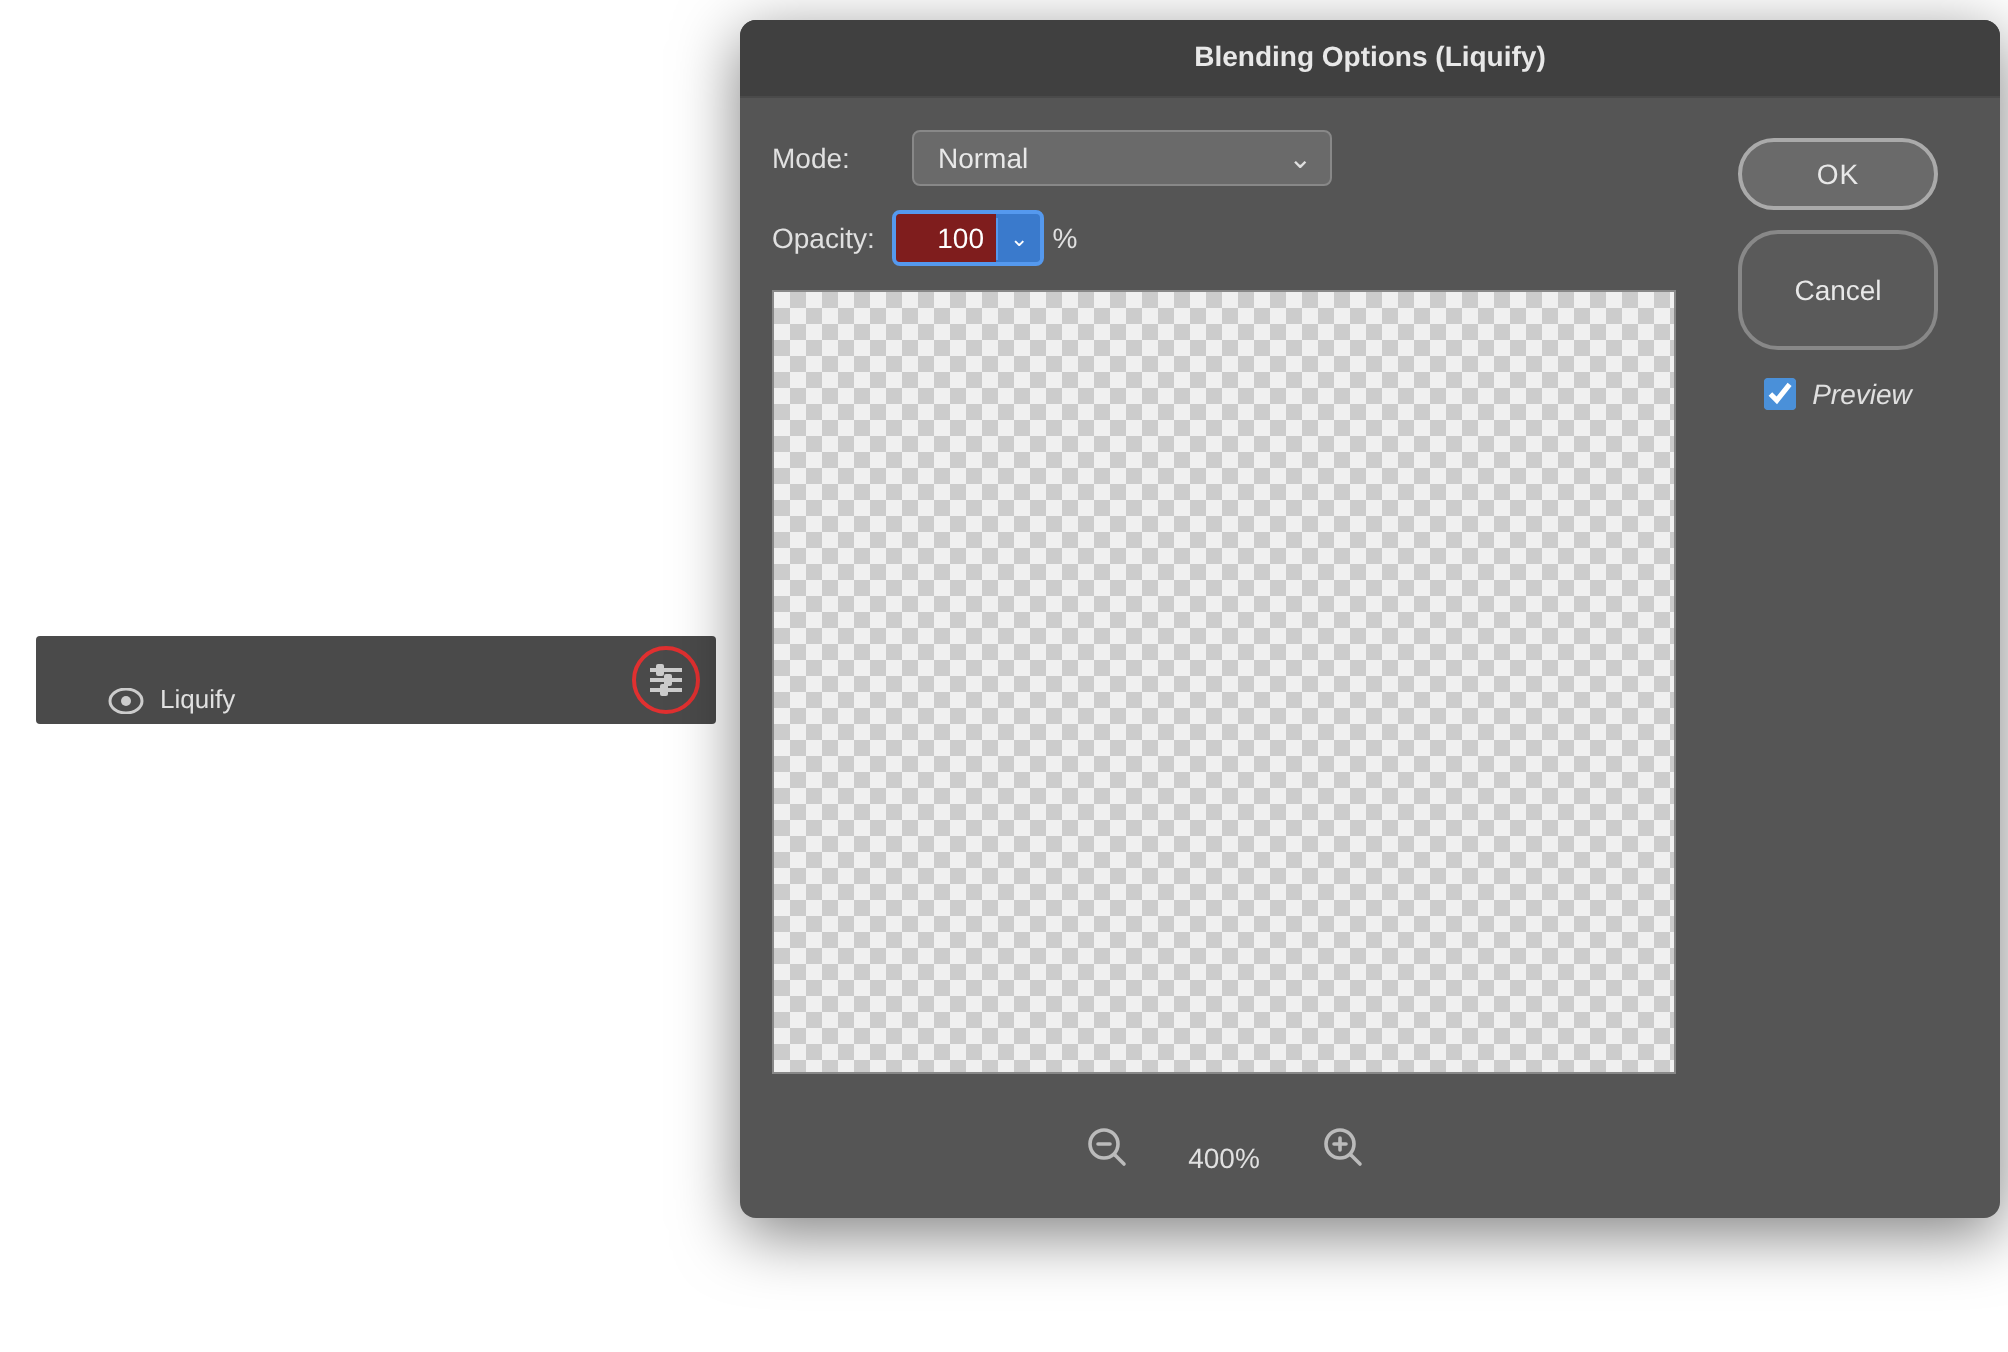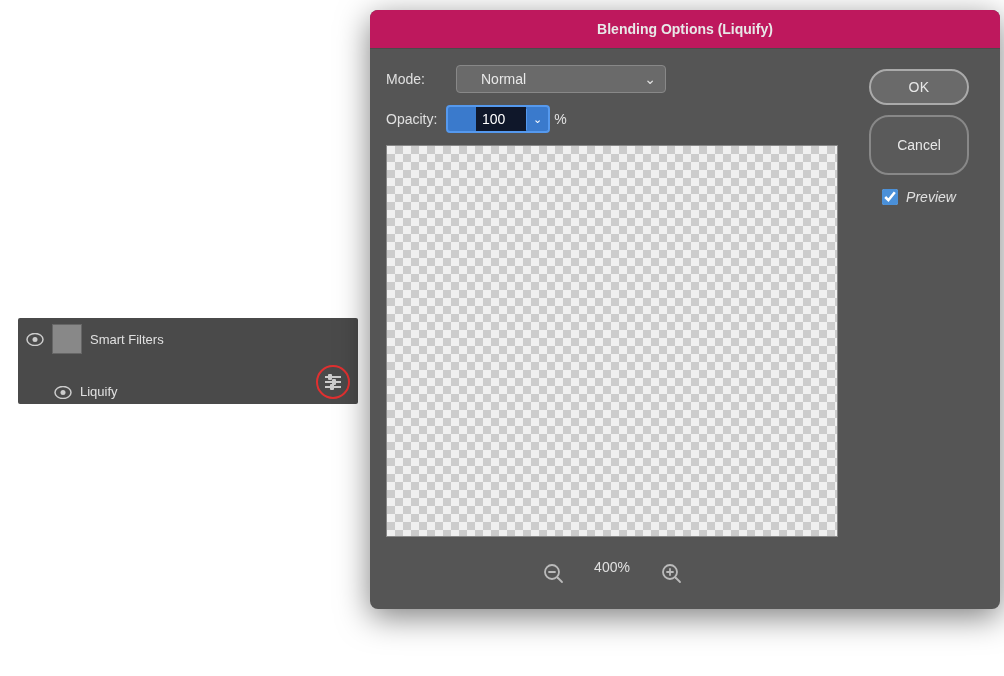--- a/index.html
+++ b/index.html
@@ -103,21 +103,21 @@
       position: absolute;
       left: 370px;
       top: 10px;
       width: 630px;
       background: #555555;
       border-radius: 8px;
       box-shadow: 0 8px 32px rgba(0,0,0,0.5);
       overflow: hidden;
     }
     .dialog-titlebar {
-      background: #be185d;
+      background: #404040;
       padding: 10px 16px;
       text-align: center;
       border-bottom: 1px solid #4a4a4a;
     }
     .dialog-title {
       color: #e8e8e8;
       font-size: 14px;
       font-weight: 600;
     }
     .dialog-body {
@@ -150,21 +150,21 @@
       color: #e0e0e0;
       font-size: 14px;
       min-width: 60px;
     }
     .mode-select {
       background: #6a6a6a;
       border: 1px solid #888;
       border-radius: 4px;
       color: #e8e8e8;
       font-size: 14px;
-      padding: 5px 24px;
+      padding: 5px 12px;
       width: 210px;
       appearance: none;
       -webkit-appearance: none;
       cursor: pointer;
       position: relative;
     }
     .mode-select-wrapper {
       position: relative;
       display: inline-block;
     }
@@ -191,30 +191,29 @@
     }
     .opacity-input-wrapper {
       display: flex;
       align-items: center;
       background: #3a7acc;
       border: 2px solid #5599ee;
       border-radius: 4px;
       overflow: hidden;
     }
     .opacity-input {
-      background: #0f172a;
+      background: #7f1d1d;
       border: none;
       color: #ffffff;
       font-size: 14px;
       font-weight: 500;
       width: 50px;
       padding: 4px 6px;
       outline: none;
-      text-align: left;
-      margin-left: 28px;
+      text-align: right;
     }
     .opacity-dropdown-btn {
       background: #3a7acc;
       border: none;
       border-left: 1px solid #5599ee;
       color: #ffffff;
       padding: 4px 6px;
       cursor: pointer;
       font-size: 11px;
     }
@@ -241,21 +240,21 @@
         linear-gradient(45deg, transparent 75%, #ccc 75%),
         linear-gradient(-45deg, transparent 75%, #ccc 75%);
       background-size: 16px 16px;
       background-position: 0 0, 0 8px, 8px -8px, -8px 0px;
       background-color: #f0f0f0;
     }
 
     
     .zoom-bar {
       display: flex;
-      align-items: flex-start;
+      align-items: flex-end;
       justify-content: center;
       gap: 20px;
       padding: 10px 0 6px;
     }
     .zoom-btn {
       background: none;
       border: none;
       color: #ccc;
       cursor: pointer;
       font-size: 18px;
@@ -310,31 +309,20 @@
     .preview-label {
       color: #e0e0e0;
       font-size: 14px;
       font-style: italic;
     }
   </style>
 </head>
 <body>
 
 <div class="layers-panel">
-  <div class="smart-filters-row">
-    <span class="eye-icon">
-
-      <svg width="18" height="13" viewBox="0 0 18 13" fill="none">
-        <ellipse cx="9" cy="6.5" rx="8" ry="6" stroke="#ccc" stroke-width="1.5"></ellipse>
-        <circle cx="9" cy="6.5" r="2.5" fill="#ccc"></circle>
-      </svg>
-    </span>
-    <div class="layer-thumbnail"></div>
-    <span class="smart-filters-label">Smart Filters</span>
-  </div>
   <div class="liquify-row">
     <span class="eye-icon">
       <svg width="18" height="13" viewBox="0 0 18 13" fill="none">
         <ellipse cx="9" cy="6.5" rx="8" ry="6" stroke="#ccc" stroke-width="1.5"></ellipse>
         <circle cx="9" cy="6.5" r="2.5" fill="#ccc"></circle>
       </svg>
     </span>
     <span class="liquify-label">Liquify</span>
     <div class="filter-options-btn">
       <div class="sliders-icon">

